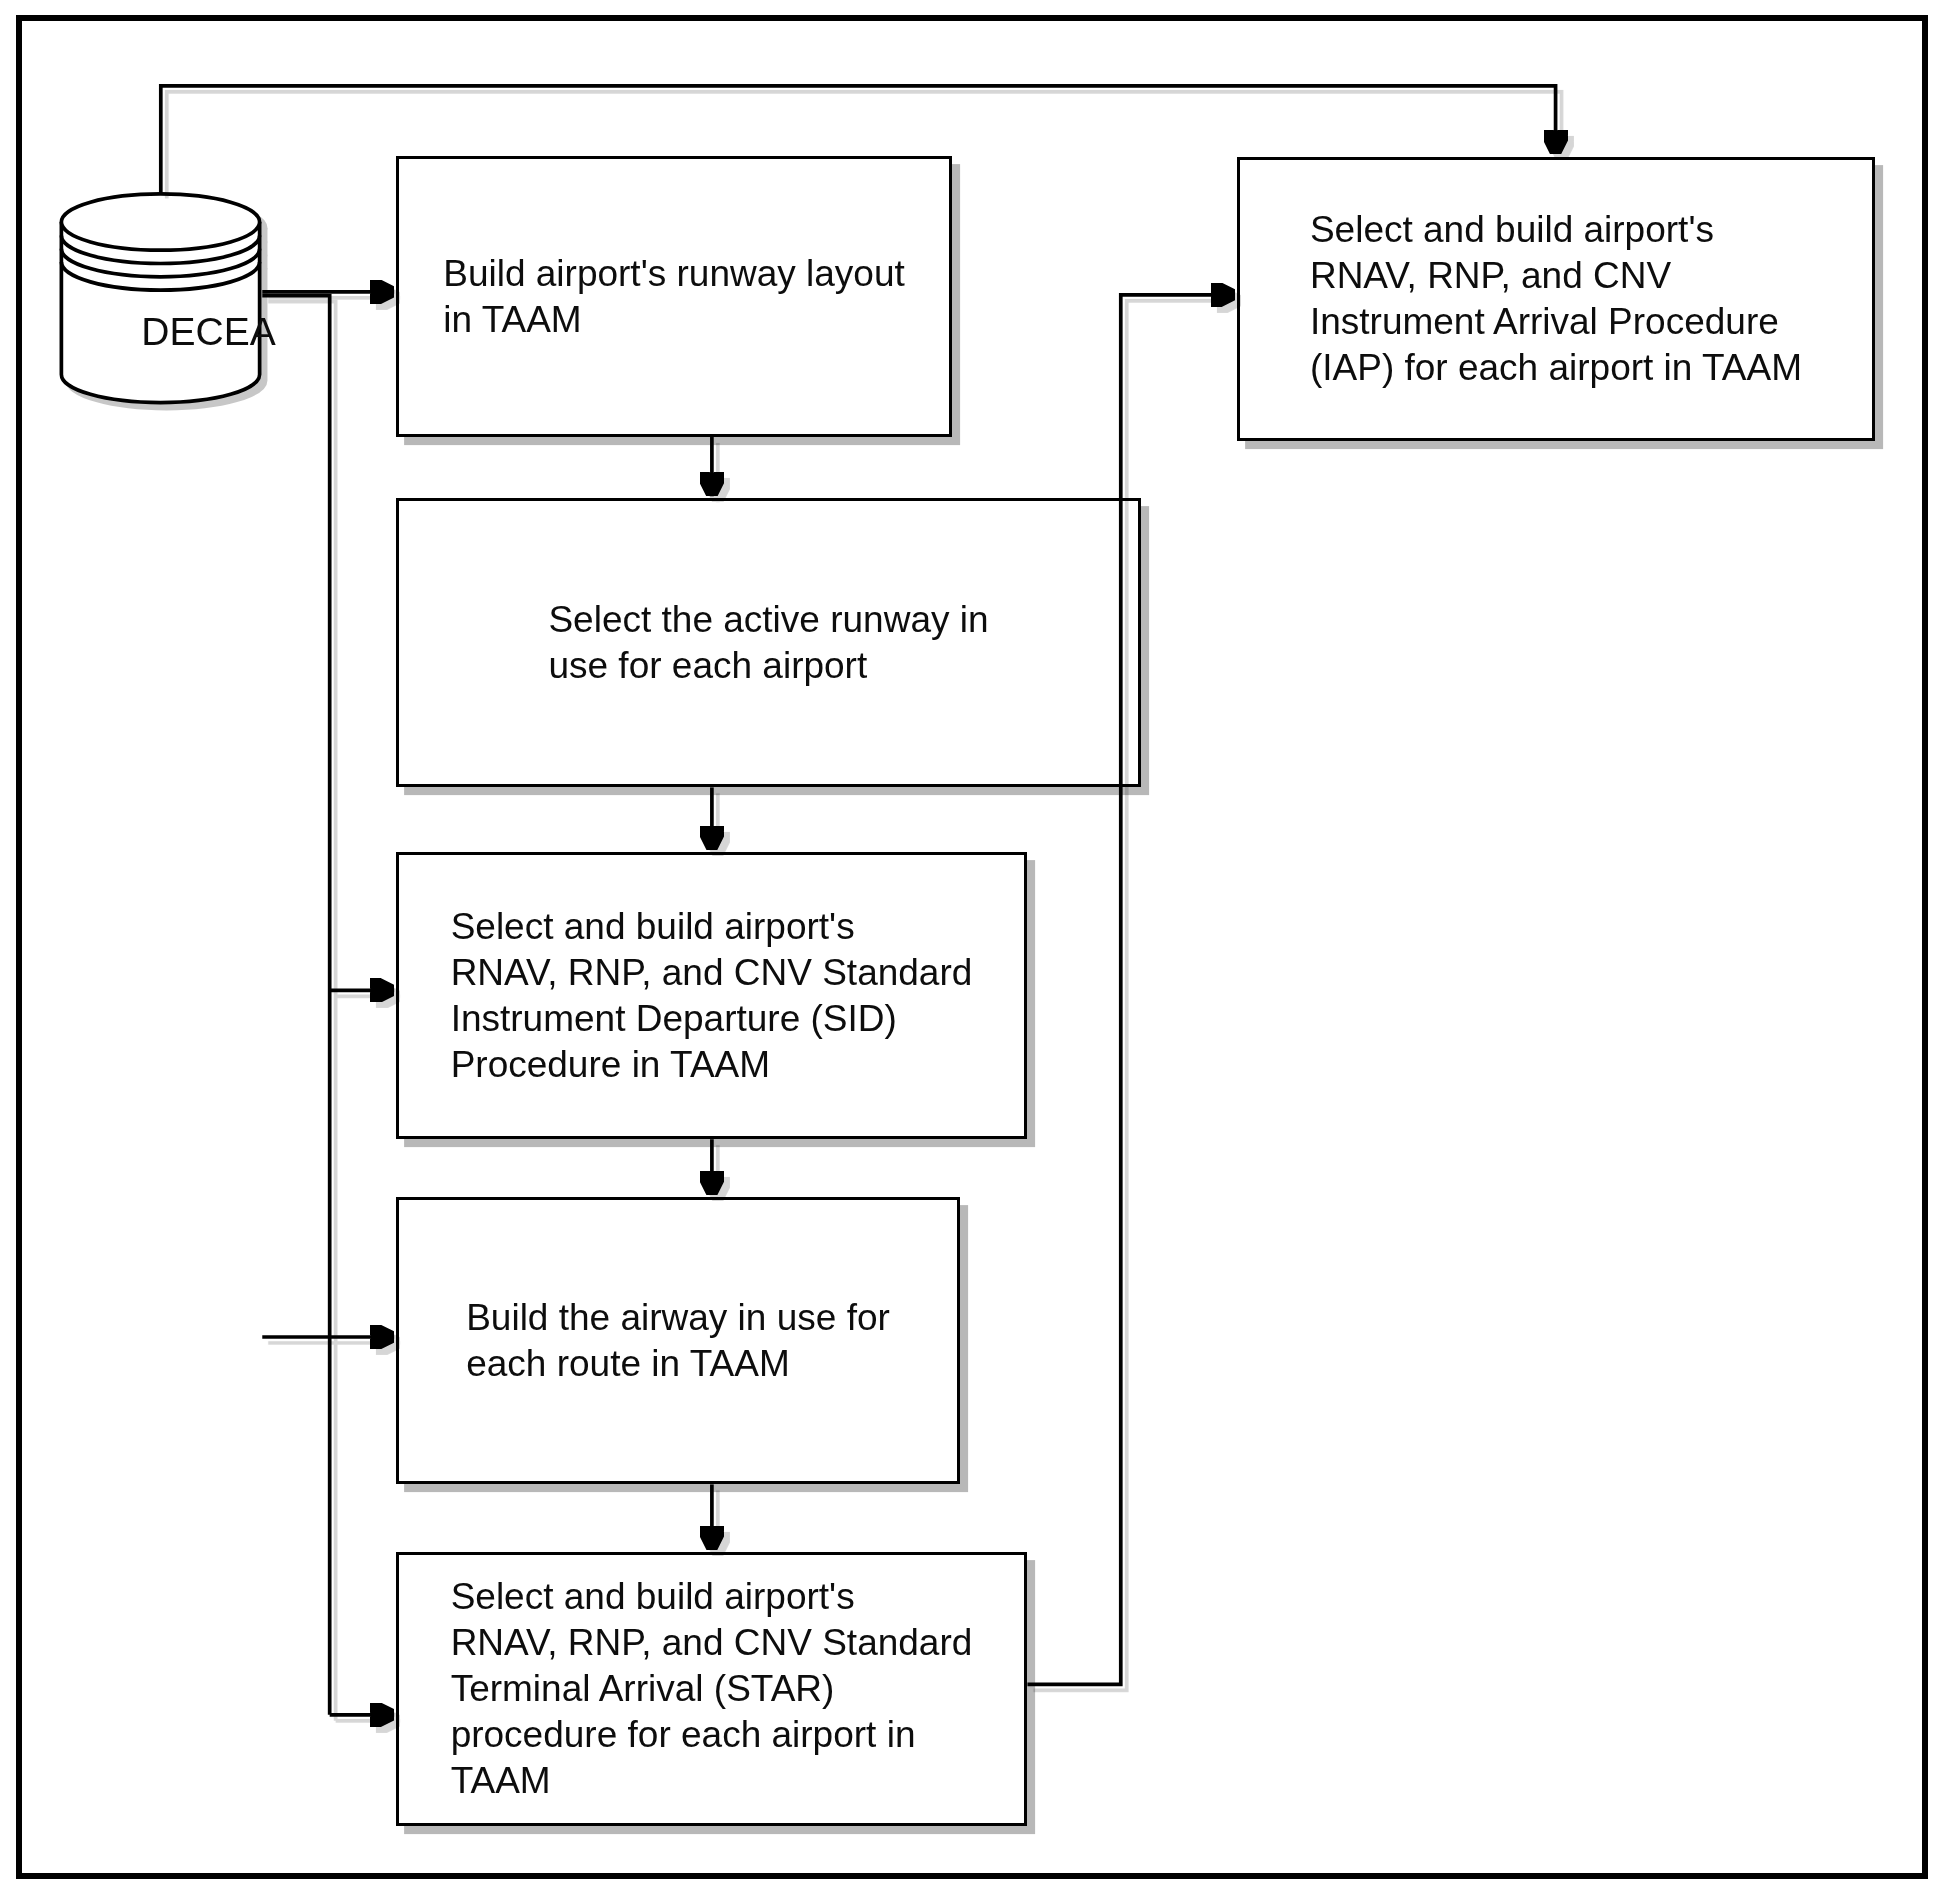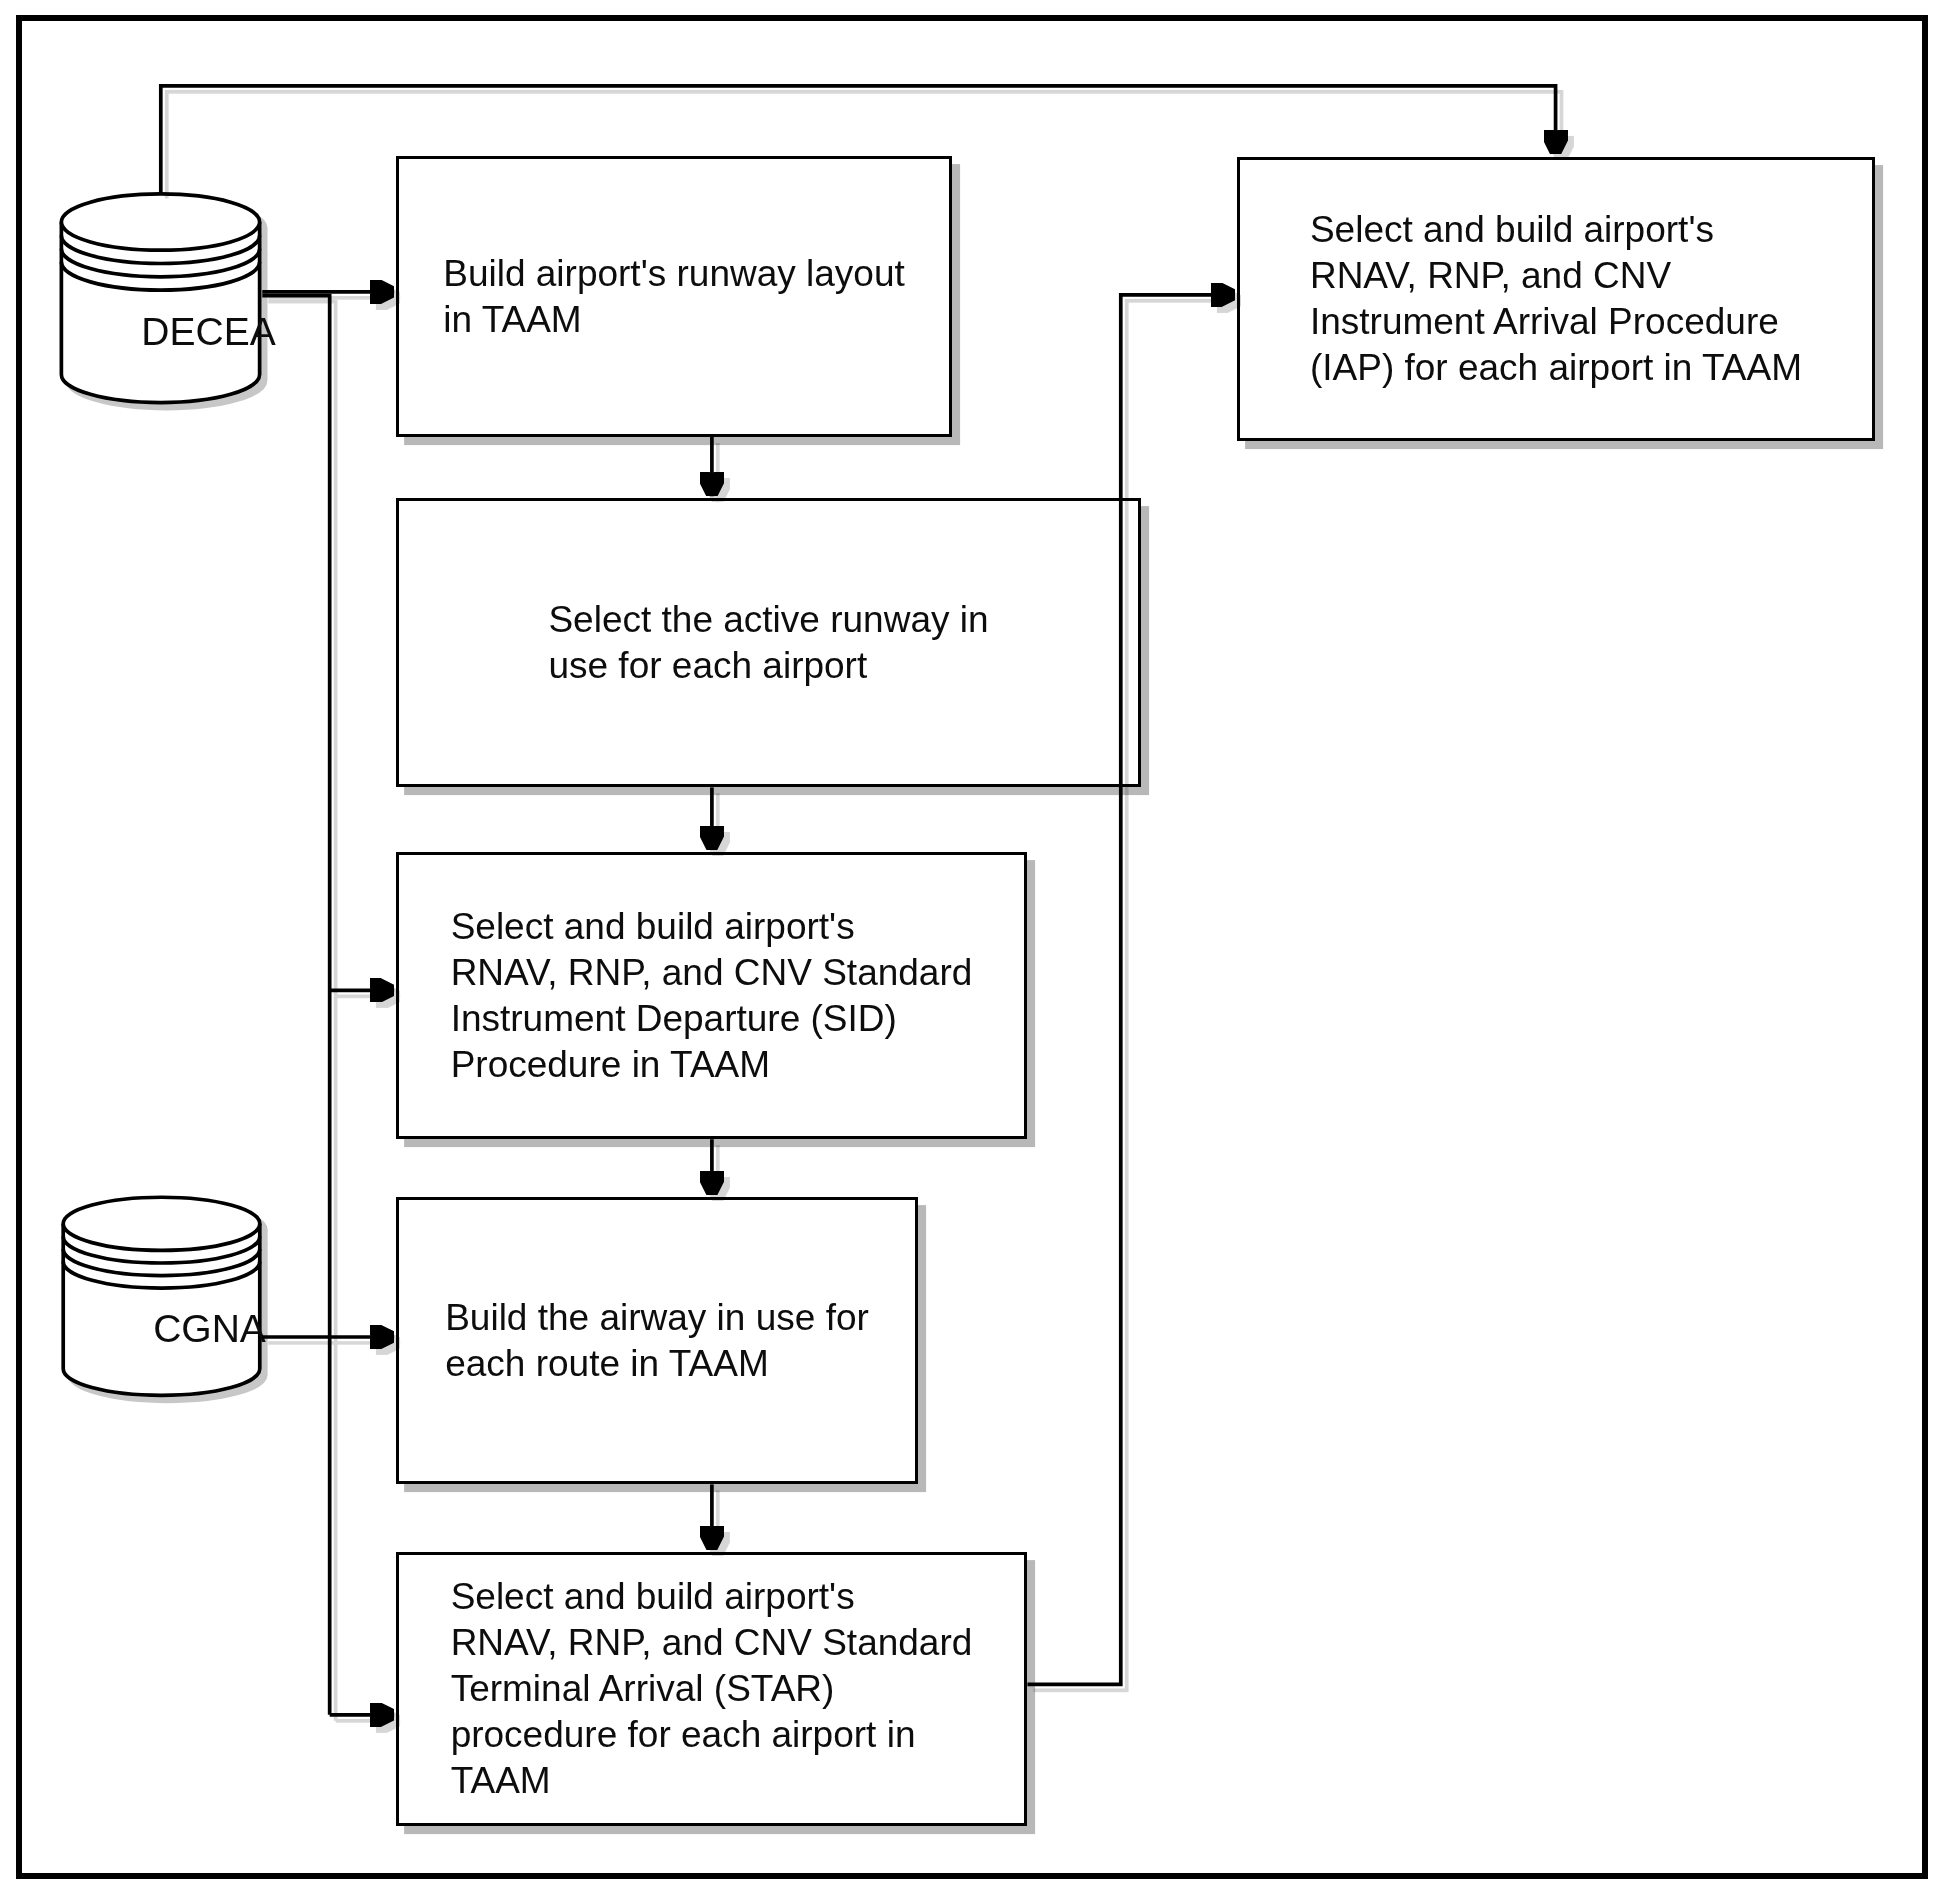--- a/index.html
+++ b/index.html
@@ -31,21 +31,21 @@
     text-align:left;
     white-space:pre-line;
     font-size:37px;
     line-height:46px;
     color:#0d0d0d;
     padding:4.4px;
   }
   #p-runway  {left:396px;  top:156px;  width:556px; height:281px;}
   #p-active  {left:396px;  top:498px;  width:745px; height:289px;}
   #p-sid     {left:396px;  top:852px; width:631px; height:287px;}
-  #p-airway  {left:396px;  top:1197px; width:522px; height:287px;}
+  #p-airway  {left:396px;  top:1197px; width:564px; height:287px;}
   #p-star    {left:396px;  top:1552px; width:631px; height:274px;}
   #p-iap     {left:1237px; top:157px;  width:638px; height:284px;}
   .datastore{
     position:absolute;
   }
   #ds-decea{left:59px;  top:191px;  width:203px; height:216px;}
   #ds-cgna {left:61px;  top:1194px; width:201px; height:206px;}
   .datastore svg{
     position:absolute; left:0; top:0;
     filter:drop-shadow(6px 6px 0 rgba(0,0,0,0.22));
@@ -83,30 +83,20 @@
     <svg width="203" height="216" viewBox="0 0 274 292">
       <path d="M 3 42 L 3 248 A 134 38 0 0 0 271 248 L 271 42" fill="#ffffff" stroke="#000" stroke-width="5"></path>
       <ellipse cx="137" cy="42" rx="134" ry="38" fill="#ffffff" stroke="#000" stroke-width="5"></ellipse>
       <path d="M 3 60 A 134 38 0 0 0 271 60" fill="none" stroke="#000" stroke-width="5"></path>
       <path d="M 3 78 A 134 38 0 0 0 271 78" fill="none" stroke="#000" stroke-width="5"></path>
       <path d="M 3 96 A 134 38 0 0 0 271 96" fill="none" stroke="#000" stroke-width="5"></path>
     </svg>
     <div class="datastore-label">DECEA</div>
   </div>
 
-  <div class="datastore" id="ds-cgna">
-    <svg width="201" height="206" viewBox="0 0 272 278">
-      <path d="M 3 40 L 3 236 A 133 36 0 0 0 269 236 L 269 40" fill="#ffffff" stroke="#000" stroke-width="5"></path>
-      <ellipse cx="136" cy="40" rx="133" ry="36" fill="#ffffff" stroke="#000" stroke-width="5"></ellipse>
-      <path d="M 3 57 A 133 36 0 0 0 269 57" fill="none" stroke="#000" stroke-width="5"></path>
-      <path d="M 3 74 A 133 36 0 0 0 269 74" fill="none" stroke="#000" stroke-width="5"></path>
-      <path d="M 3 91 A 133 36 0 0 0 269 91" fill="none" stroke="#000" stroke-width="5"></path>
-    </svg>
-    <div class="datastore-label">CGNA</div>
-  </div>
 
   <div class="process" id="p-runway">Build airport's runway layout
 in TAAM</div>
   <div class="process" id="p-active">Select the active runway in
 use for each airport</div>
   <div class="process" id="p-sid">Select and build airport's
 RNAV, RNP, and CNV Standard
 Instrument Departure (SID)
 Procedure in TAAM</div>
   <div class="process" id="p-airway">Build the airway in use for

